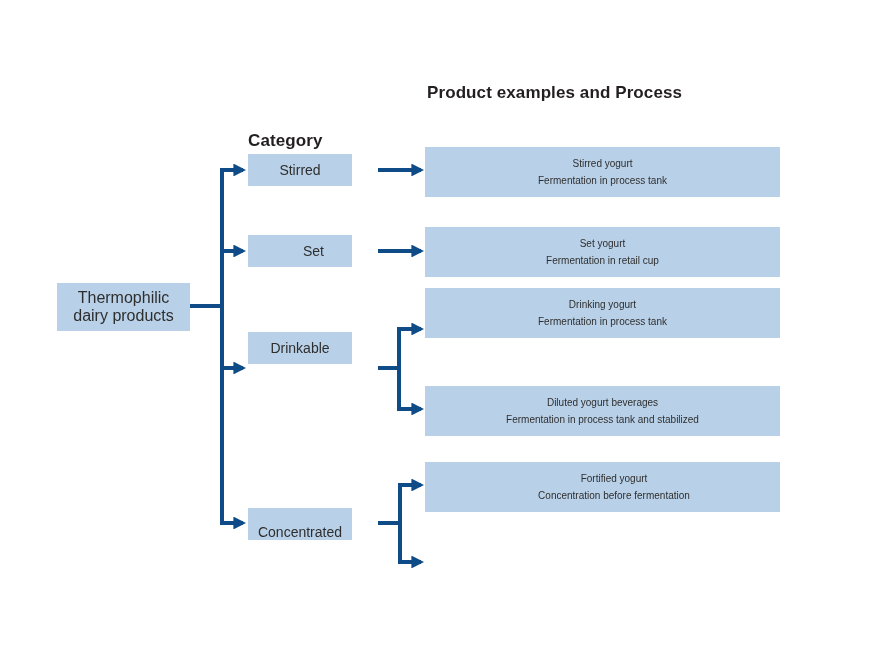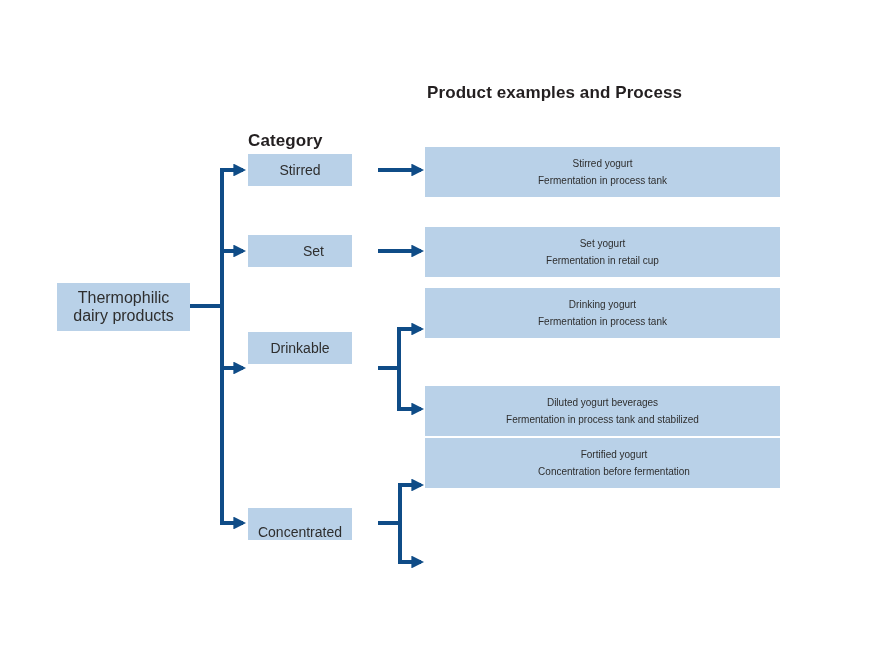--- a/index.html
+++ b/index.html
@@ -49,21 +49,21 @@
   #cat-0 { top: 154px; }
   #cat-1 { top: 235px; padding-left: 27px; }
   #cat-2 { top: 332px; }
   #cat-3 { top: 508px; justify-content: flex-end; }
 
   .prod-box { left: 425px; width: 355px; height: 50px; font-size: 10px; line-height: 17px; }
   #prod-0 { top: 147px; }
   #prod-1 { top: 227px; }
   #prod-2 { top: 288px; }
   #prod-3 { top: 386px; }
-  #prod-4 { top: 438px; padding-left: 23px; }
+  #prod-4 { top: 462px; padding-left: 23px; }
   #prod-5 { top: 539px; }
 
   .prod-title, .prod-process, .root-line { white-space: pre-wrap; }
 
   svg.connectors {
     position: absolute;
     left: 0; top: 0;
     width: 888px; height: 659px;
     pointer-events: none;
   }

